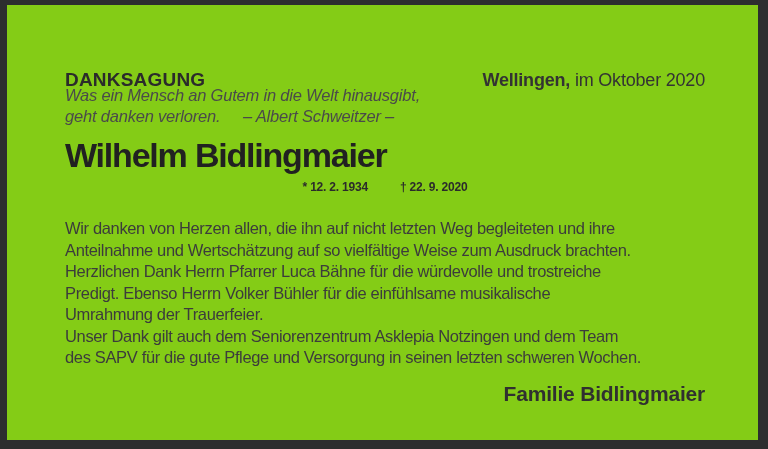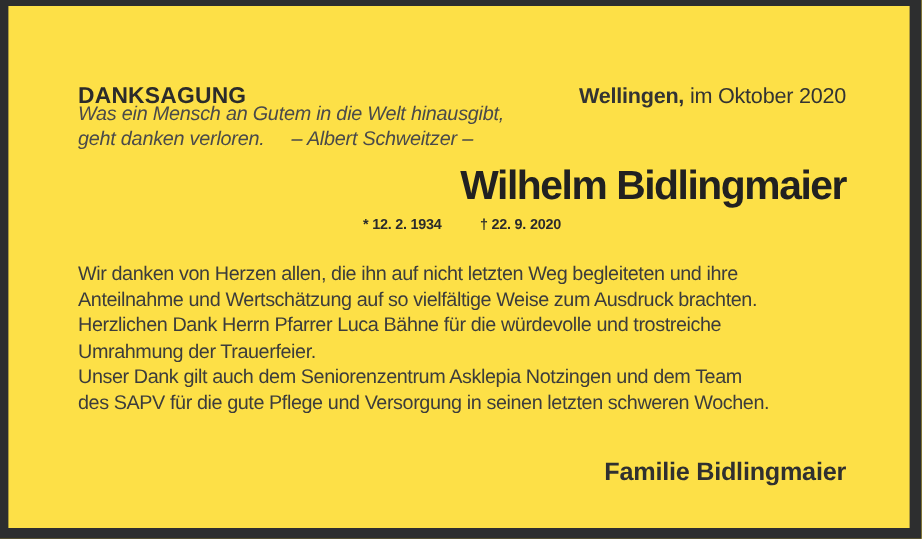--- a/index.html
+++ b/index.html
@@ -6,21 +6,21 @@
   html, body { width: 768px; height: 449px; }
   body {
     position: relative;
     background: #2d2e2f;
     font-family: "Liberation Sans", sans-serif;
     overflow: hidden;
   }
   .card {
     position: absolute;
     left: 7px; top: 5px; right: 10px; bottom: 9px;
-    background: #fde047;
+    background: #84cc16;
   }
   .content {
     position: absolute;
     left: 58px; right: 53px; top: 0; bottom: 0;
   }
   .header-row {
     position: absolute;
     top: 39px; left: 0; right: 0;
     display: flex;
     justify-content: space-between;
@@ -52,21 +52,21 @@
   .quote-line2 { position: relative; }
   .quote-attribution {
     position: absolute;
     left: 178px;
     top: 0;
     white-space: nowrap;
   }
   .name {
     position: absolute;
     top: 131px; left: 0; right: 0;
-    text-align: right;
+    text-align: left;
     font-size: 34px;
     font-weight: bold;
     letter-spacing: -1.2px;
     color: #212121;
     white-space: nowrap;
   }
   .dates {
     position: absolute;
     top: 175px; left: 0; right: 0;
     display: flex;
@@ -120,20 +120,21 @@
 
     <div class="dates">
       <span>* 12. 2. 1934</span>
       <span>† 22. 9. 2020</span>
     </div>
 
     <div class="body-text">
       <div class="body-line">Wir danken von Herzen allen, die ihn auf nicht letzten Weg begleiteten und ihre</div>
       <div class="body-line">Anteilnahme und Wertschätzung auf so vielfältige Weise zum Ausdruck brachten.</div>
       <div class="body-line">Herzlichen Dank Herrn Pfarrer Luca Bähne für die würdevolle und trostreiche</div>
+      <div class="body-line">Predigt. Ebenso Herrn Volker Bühler für die einfühlsame musikalische</div>
       <div class="body-line">Umrahmung der Trauerfeier.</div>
       <div class="body-line">Unser Dank gilt auch dem Seniorenzentrum Asklepia Notzingen und dem Team</div>
       <div class="body-line">des SAPV für die gute Pflege und Versorgung in seinen letzten schweren Wochen.</div>
     </div>
 
     <div class="signature">Familie Bidlingmaier</div>
 
   </div>
 </div>
 

